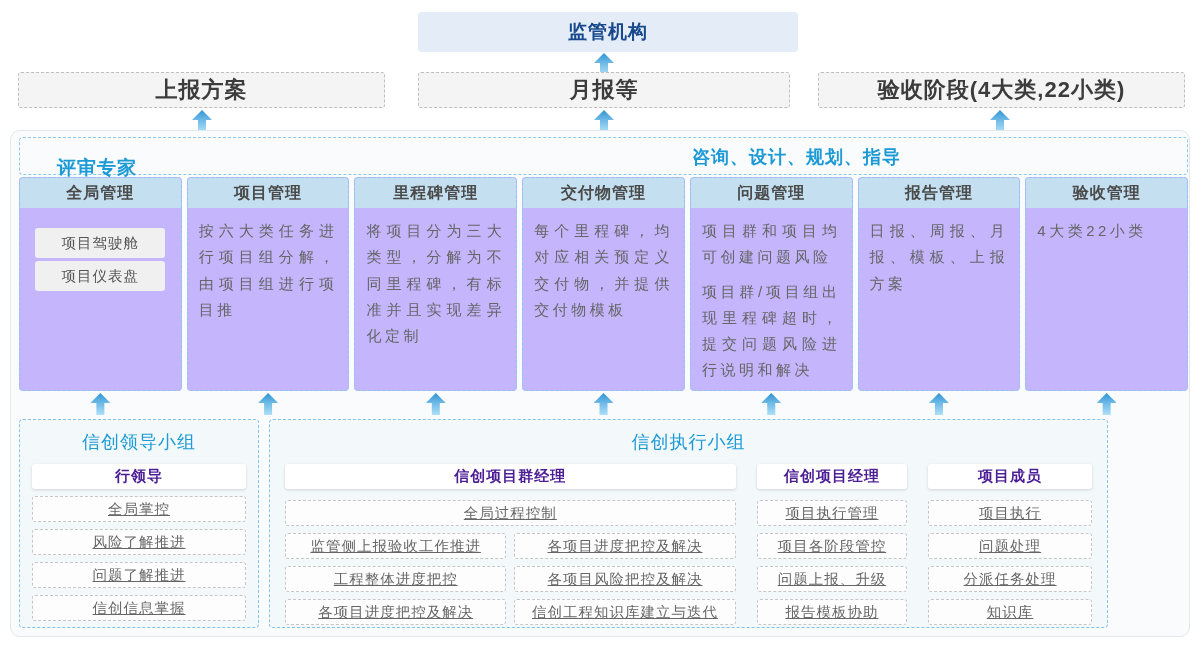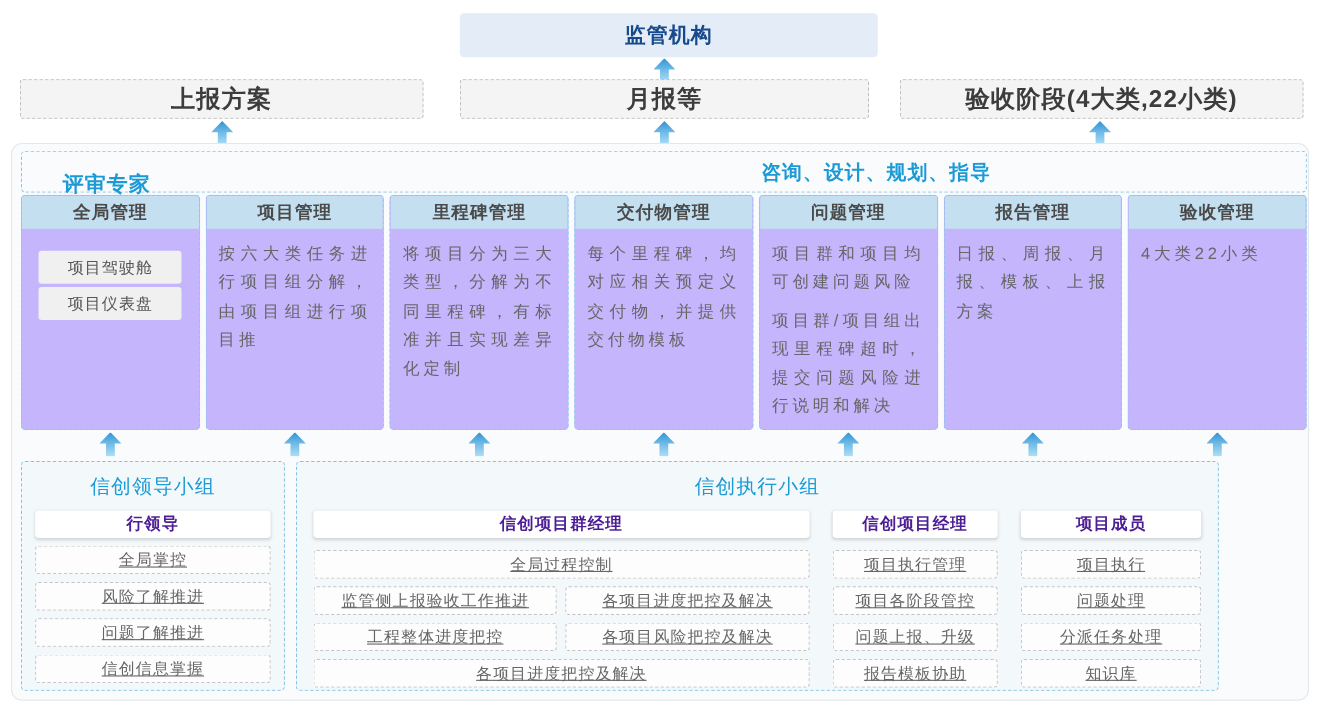--- a/index.html
+++ b/index.html
@@ -246,20 +246,21 @@
           <div class="two-up">
             <div class="pill">监管侧上报验收工作推进</div>
             <div class="pill">各项目进度把控及解决</div>
           </div>
           <div class="two-up">
             <div class="pill">工程整体进度把控</div>
             <div class="pill">各项目风险把控及解决</div>
           </div>
           <div class="two-up">
             <div class="pill">各项目进度把控及解决</div>
+            <div class="pill">信创工程知识库建立与迭代</div>
           </div>
         </div>
 
         <div class="exec-col-b">
           <div class="white-bar">信创项目经理</div>
           <div class="pill first">项目执行管理</div>
           <div class="pill">项目各阶段管控</div>
           <div class="pill">问题上报、升级</div>
           <div class="pill">报告模板协助</div>
         </div>

